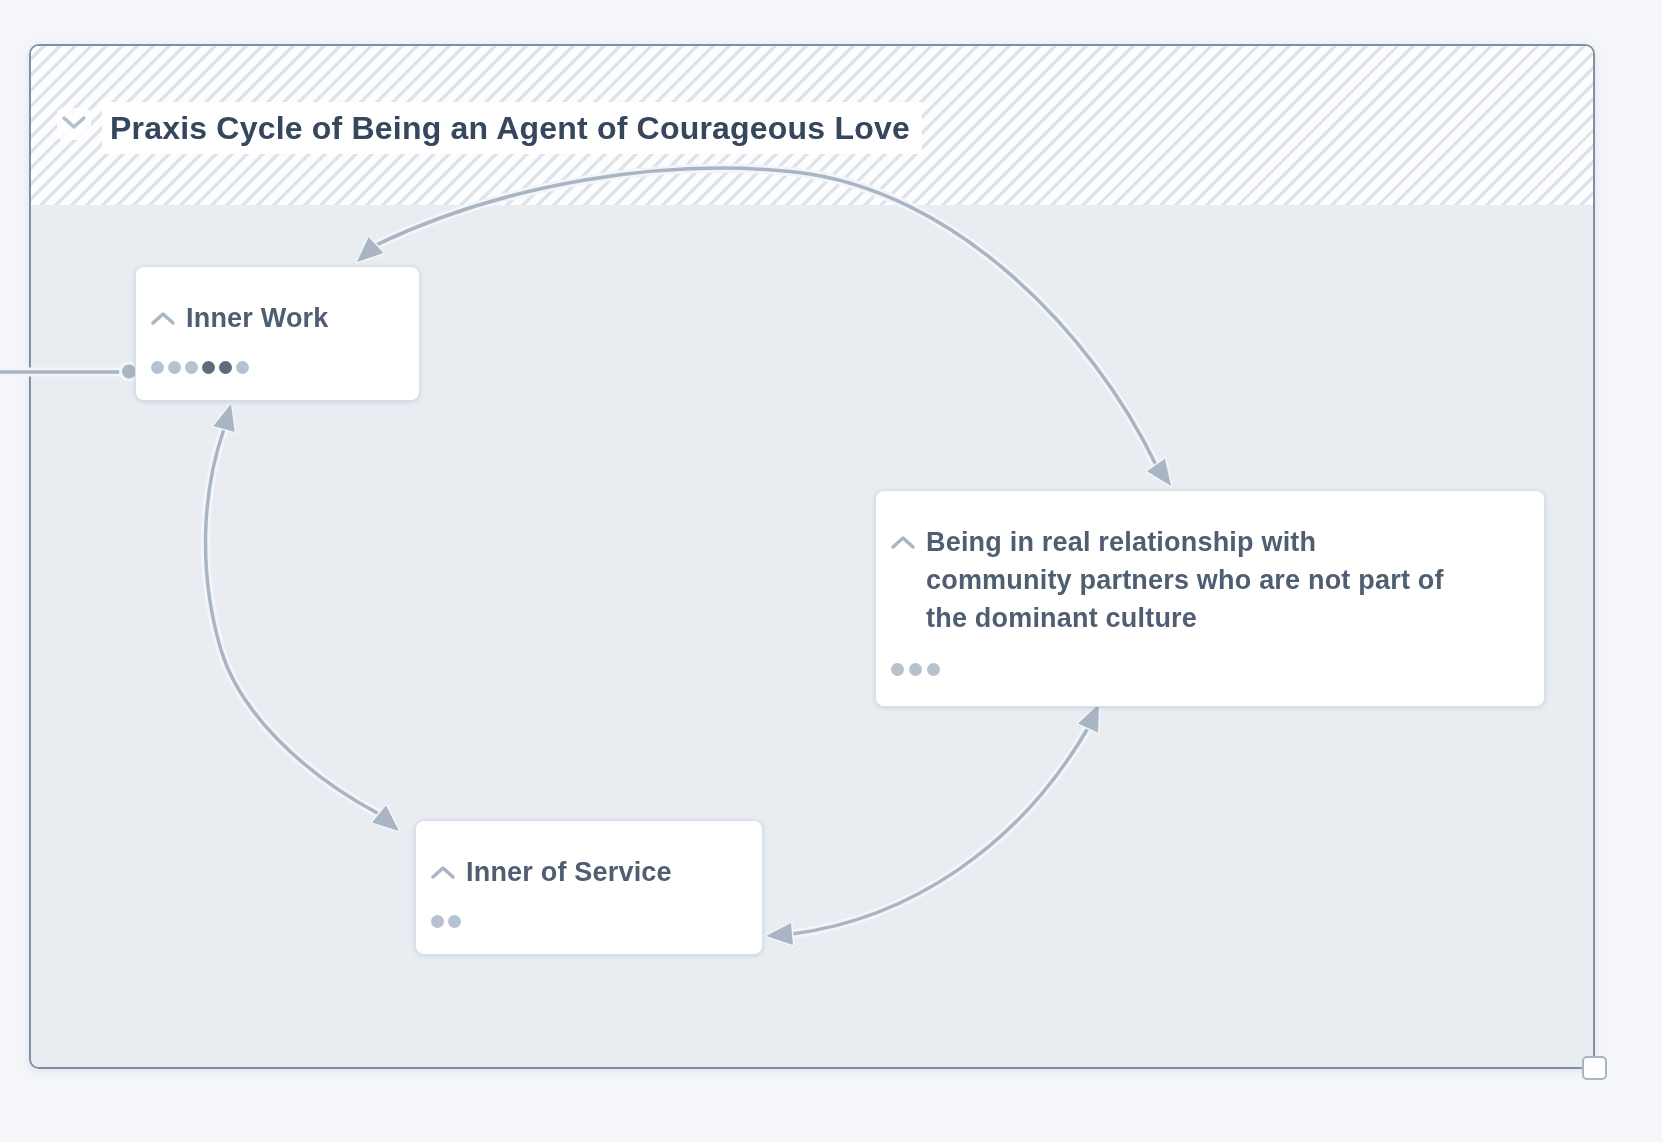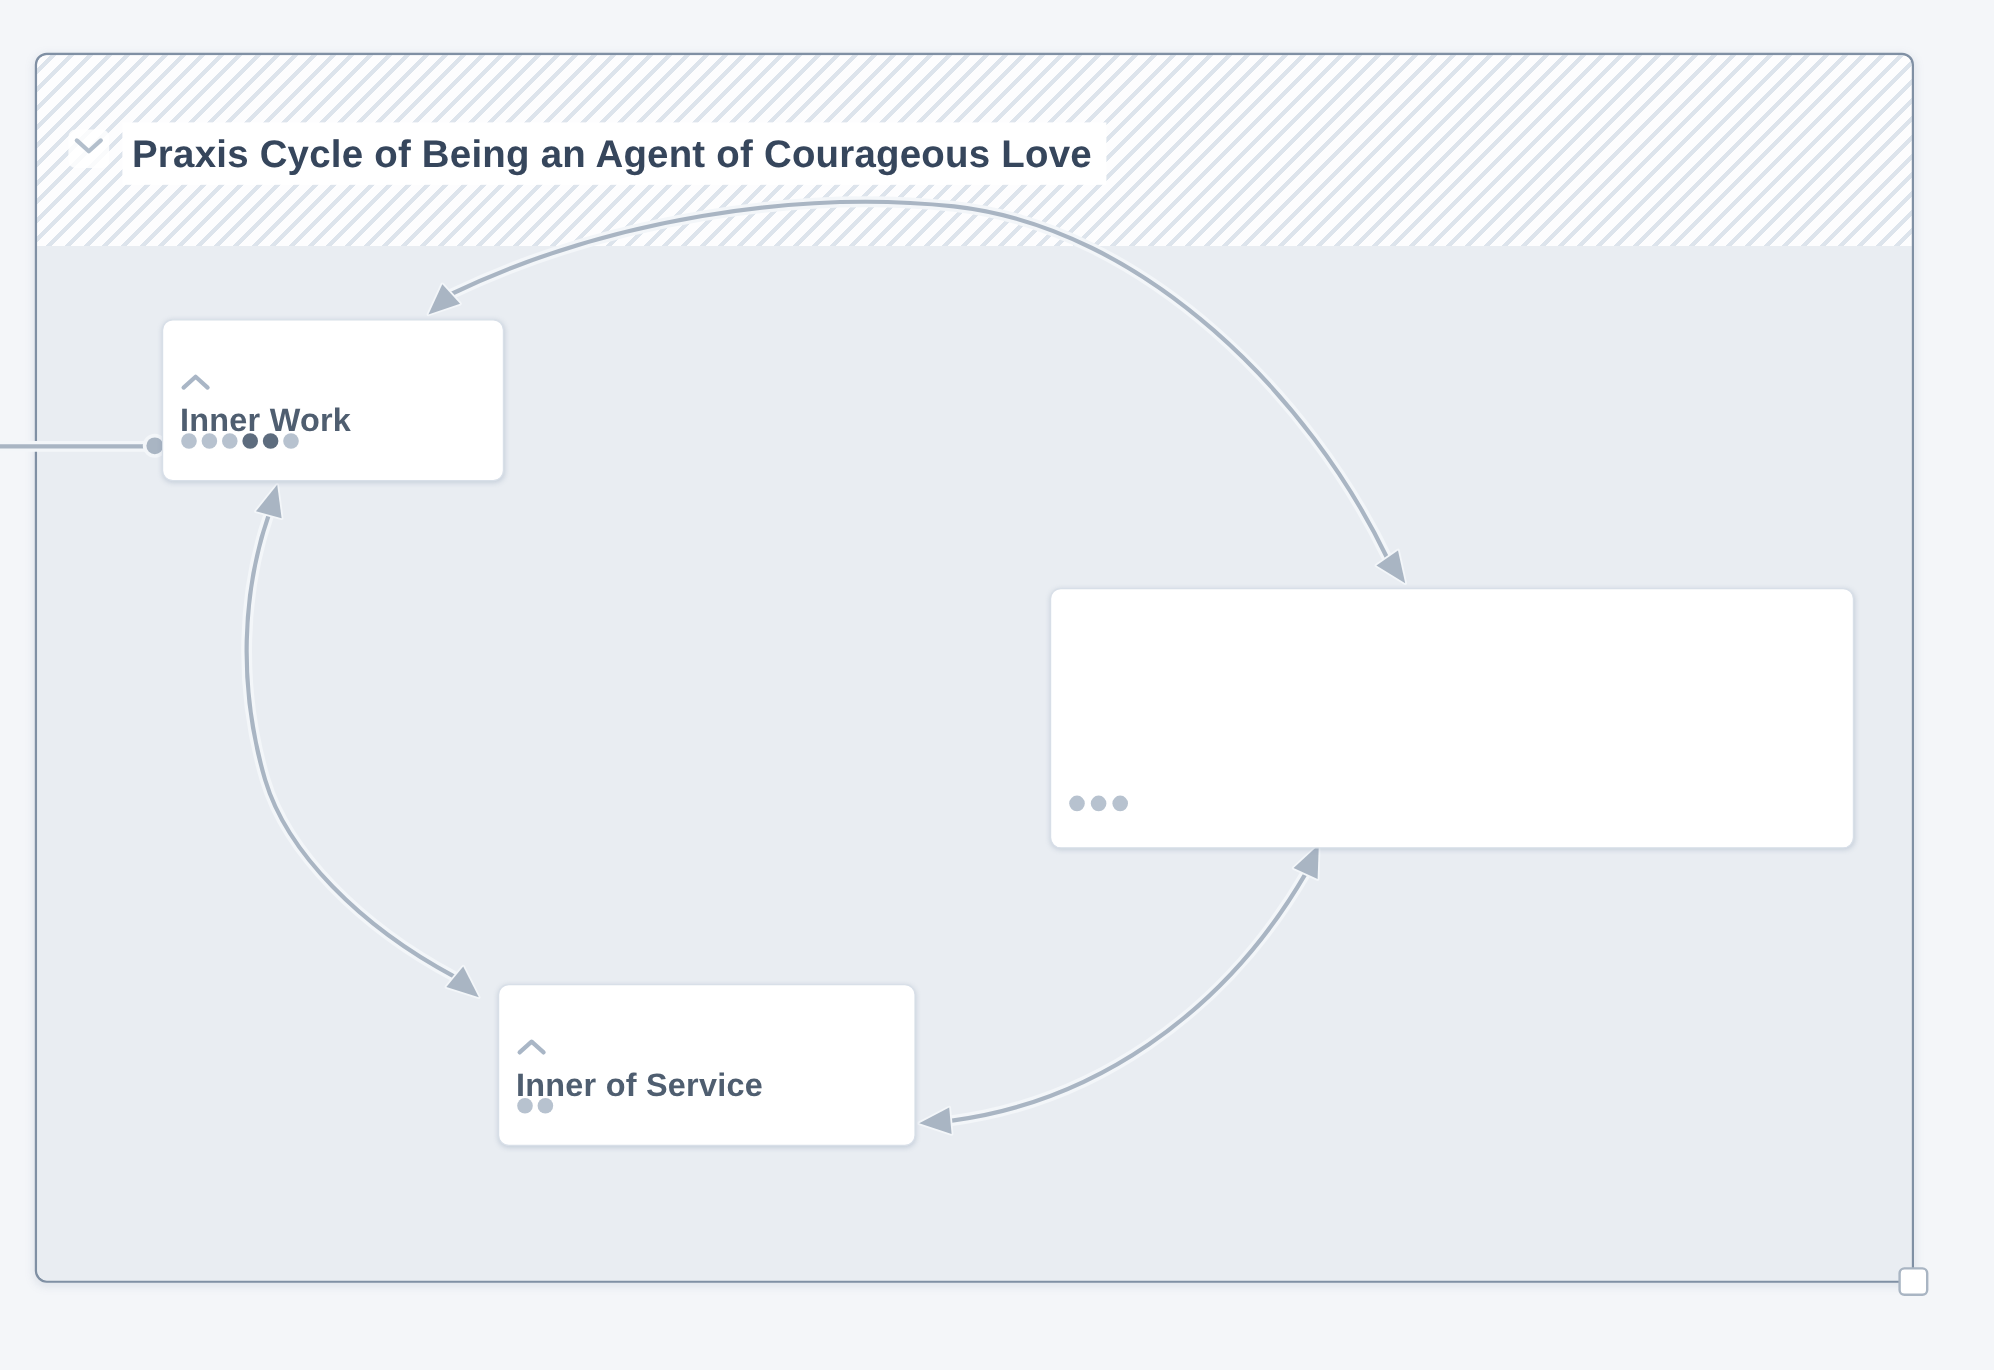--- a/index.html
+++ b/index.html
@@ -67,21 +67,21 @@
   .edge-line{fill:none;stroke:var(--edge);stroke-width:3.5;stroke-linecap:round;}
   .arrowhead{fill:var(--edge);stroke:#f3f6f9;stroke-width:3;stroke-linejoin:round;paint-order:stroke;}
   .node{
     position:absolute;background:#ffffff;
     border:1.5px solid #d8dfe8;border-radius:9px;
     box-shadow:0 1px 4px rgba(120,140,165,.30);
     z-index:3;cursor:pointer;
   }
   .node-title-row{
     position:absolute;left:14px;top:32px;right:14px;
-    display:flex;align-items:flex-start;flex-direction:column;
+    display:flex;align-items:flex-start;
   }
   .node-chevron{flex:0 0 auto;margin-top:11px;margin-right:10px;}
   .node-label{
     font-size:27px;font-weight:700;color:var(--card-text);
     line-height:38px;letter-spacing:.2px;
   }
   .node-rel .node-label{max-width:525px;}
   .dots{
     position:absolute;left:15px;bottom:26px;
     display:flex;gap:4px;align-items:center;
@@ -151,20 +151,28 @@
       <span class="dot light"></span>
       <span class="dot light"></span>
       <span class="dot light"></span>
       <span class="dot dark"></span>
       <span class="dot dark"></span>
       <span class="dot light"></span>
     </div>
 </div>
 
 <div class="node node-rel" style="left:875px;top:490px;width:670px;height:217px;">
+  <div class="node-title-row">
+    <span class="node-chevron">
+      <svg width="26" height="16" viewBox="0 0 26 16">
+        <polyline points="3,13 13,4 23,13" fill="none" stroke="#a9b6c6" stroke-width="3.5" stroke-linecap="round" stroke-linejoin="round"></polyline>
+      </svg>
+    </span>
+    <span class="node-label">Being in real relationship with community partners who are not part of the dominant culture</span>
+  </div>
   <div class="dots">
       <span class="dot light"></span>
       <span class="dot light"></span>
       <span class="dot light"></span>
     </div>
 </div>
 
 <div class="node" style="left:415px;top:820px;width:348px;height:135px;">
   <div class="node-title-row">
     <span class="node-chevron">

